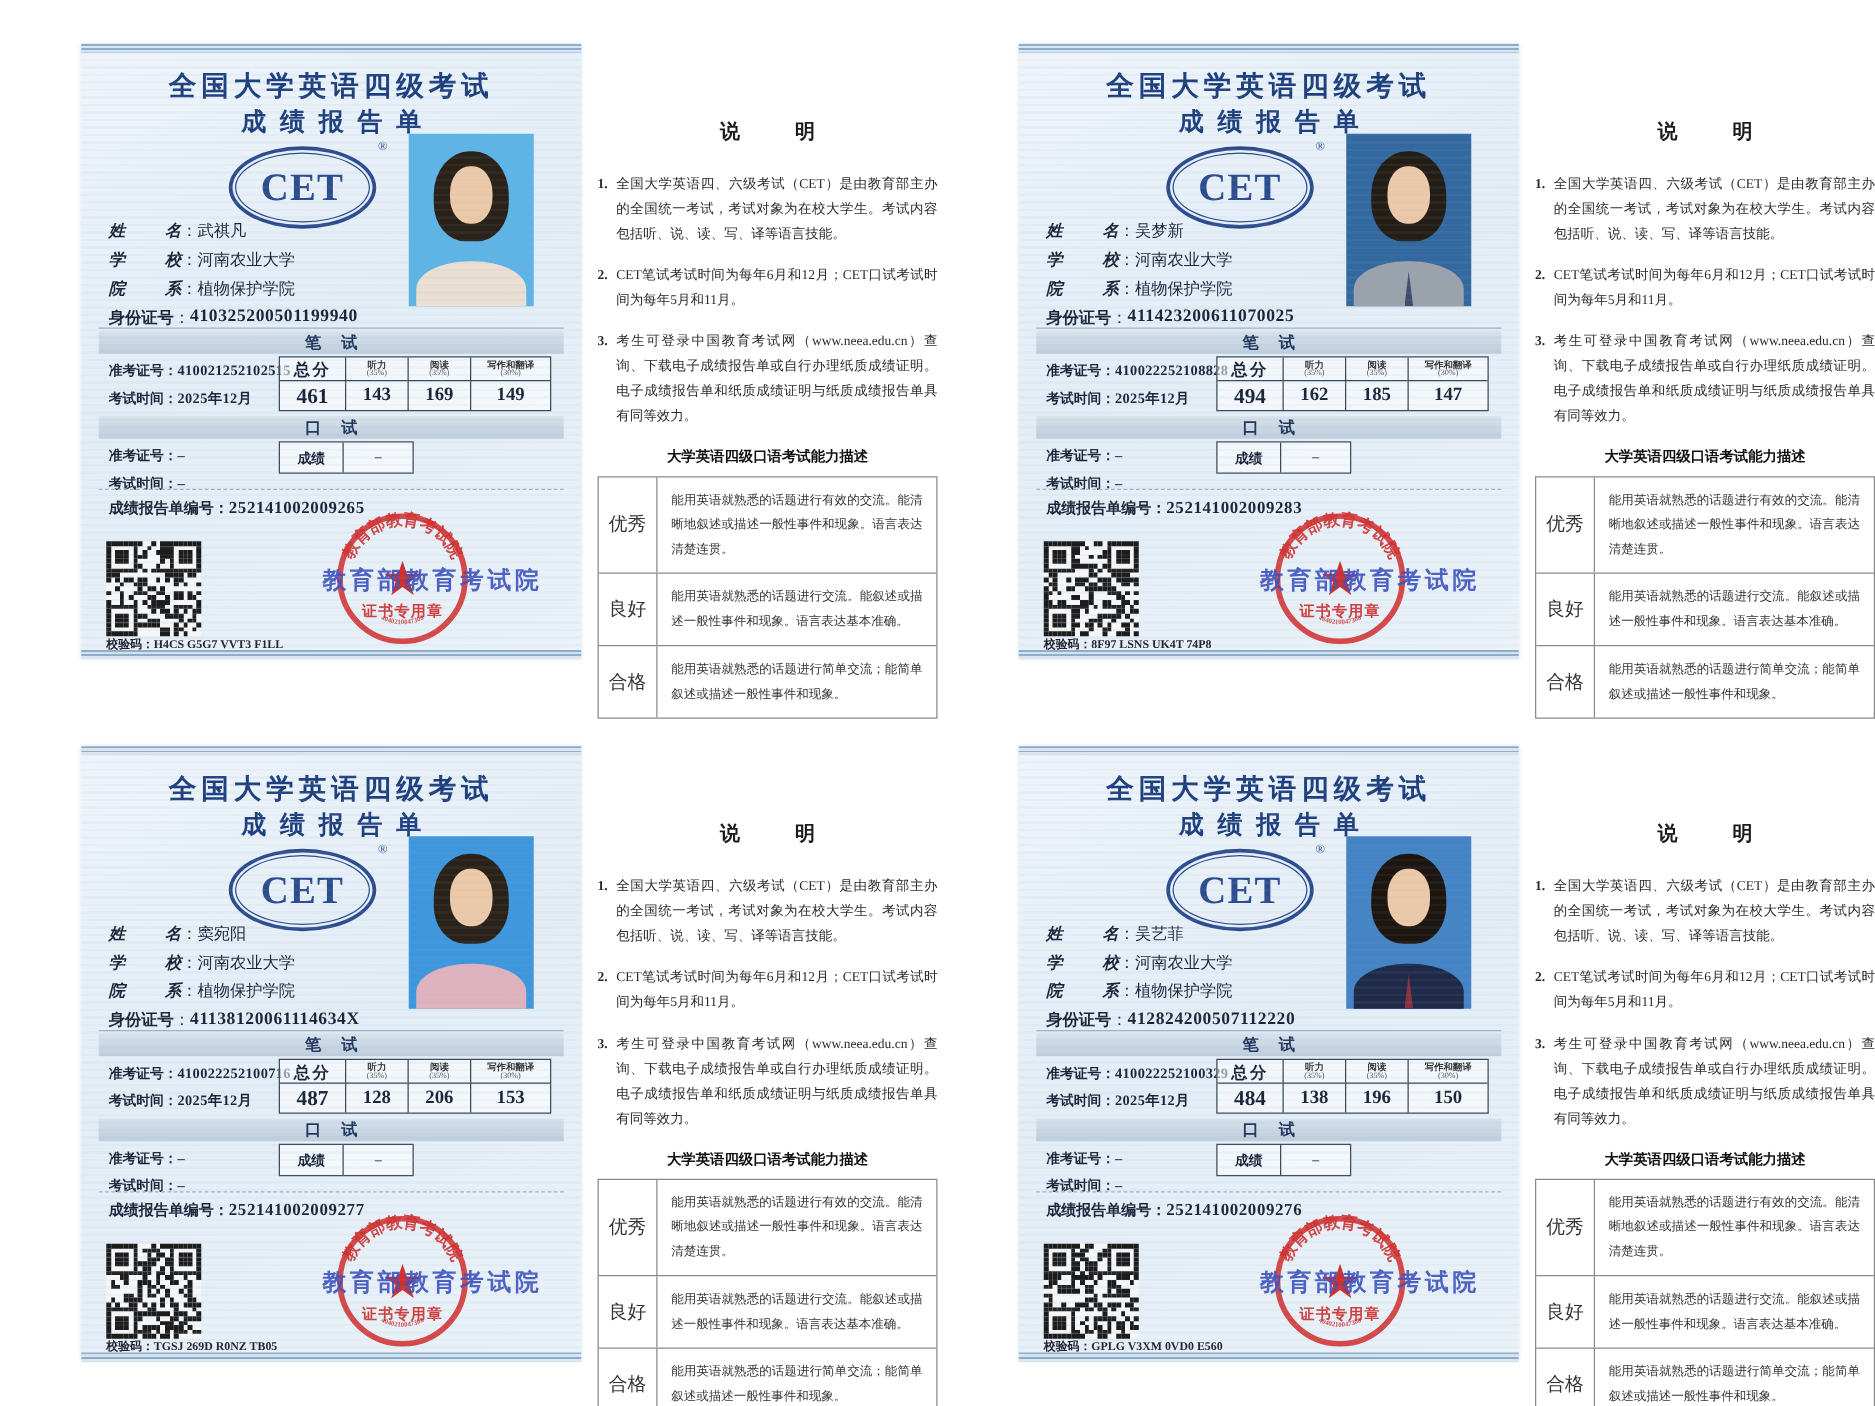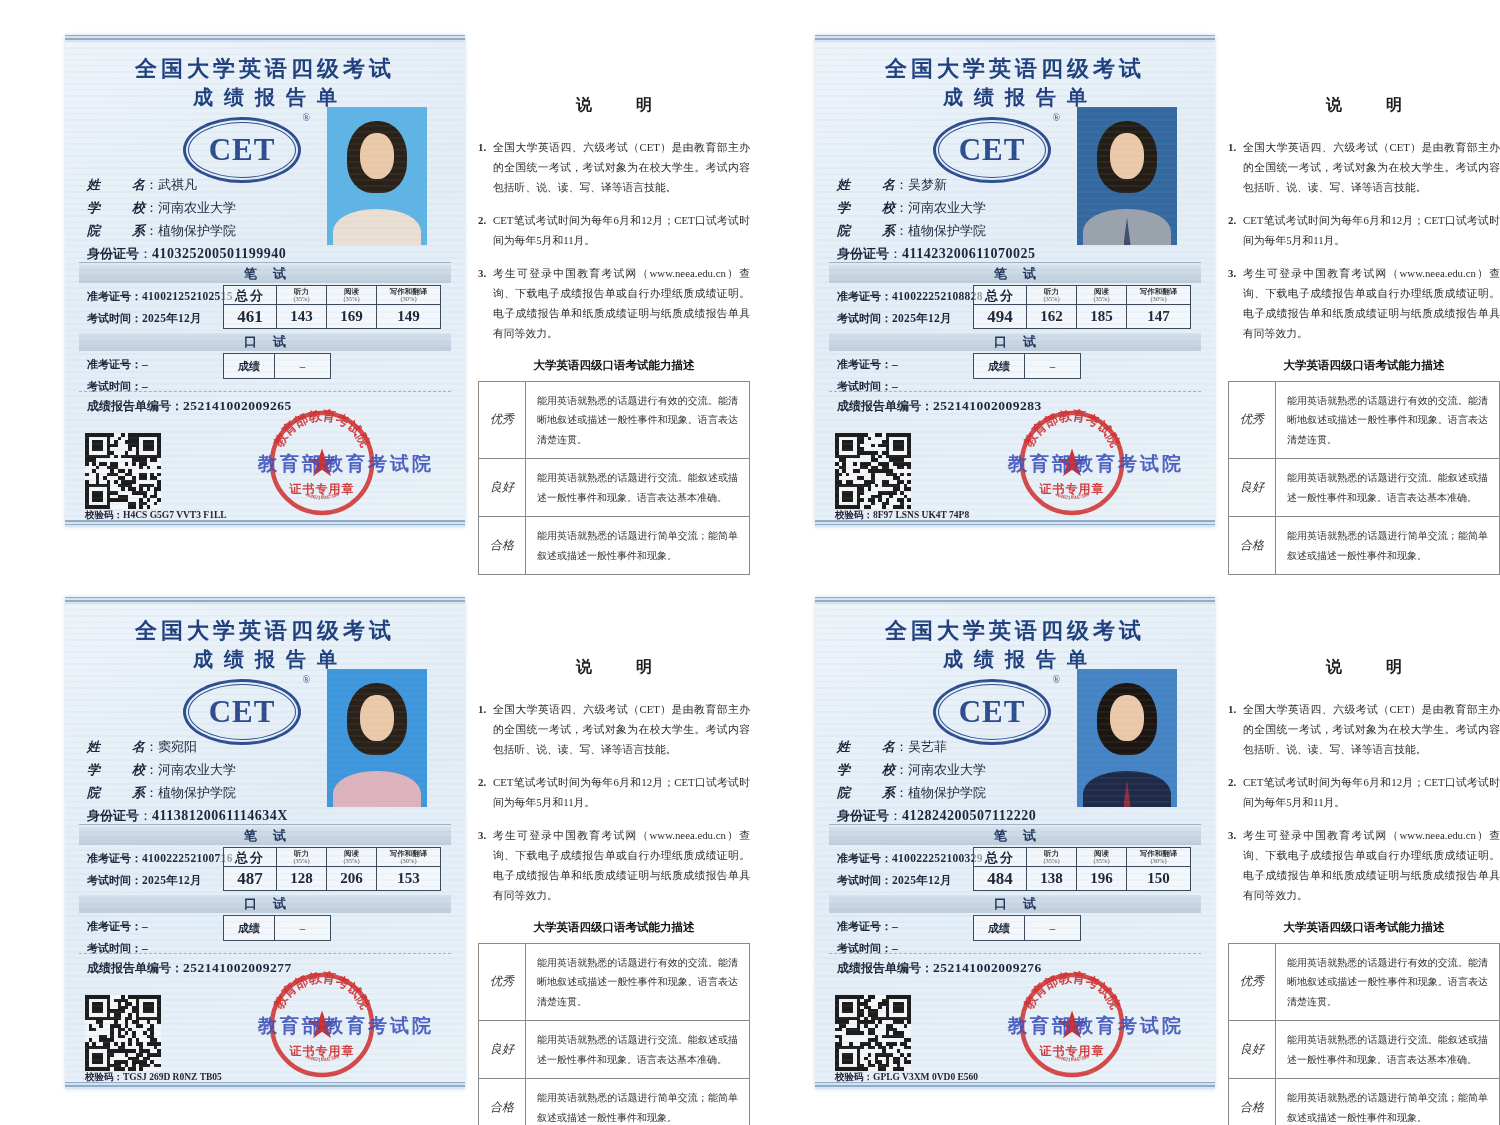--- a/index.html
+++ b/index.html
@@ -86,21 +86,21 @@
   .expl-title{text-align:center;font-size:16px;font-weight:bold;letter-spacing:14px;padding-left:14px;color:#1c1c1c;}
   .expl-items{margin-top:22px;}
   .expl-item{display:flex;margin-bottom:13px;}
   .expl-item .num{width:15px;flex:0 0 15px;font-size:10.8px;font-weight:bold;line-height:1.85;}
   .expl-item .txt{flex:1;font-size:10.8px;line-height:1.85;text-align:justify;}
   .expl-table-title{margin-top:14px;text-align:center;font-size:11.5px;font-weight:bold;color:#111;}
   .lvl-table{margin-top:8px;border:1px solid #8a8a8a;background:#fff;}
   .lvl-row{display:flex;border-top:1px solid #8a8a8a;}
   .lvl-row:first-child{border-top:none;}
   .lvl-grade{flex:0 0 46px;border-right:1px solid #8a8a8a;display:flex;align-items:center;justify-content:center;
-    font-size:12px;color:#333;font-style:italic;}
+    font-size:15px;color:#333;}
   .lvl-desc{flex:1;padding:9px 11px;font-size:10px;line-height:1.95;text-align:justify;color:#333;}
 </style>
 </head>
 <body>
 
 <div id="grid">
     <div class="quadrant">
   <div class="cert">
     <div class="stripe top"></div>
     <div class="cert-title1">全国大学英语四级考试</div>

